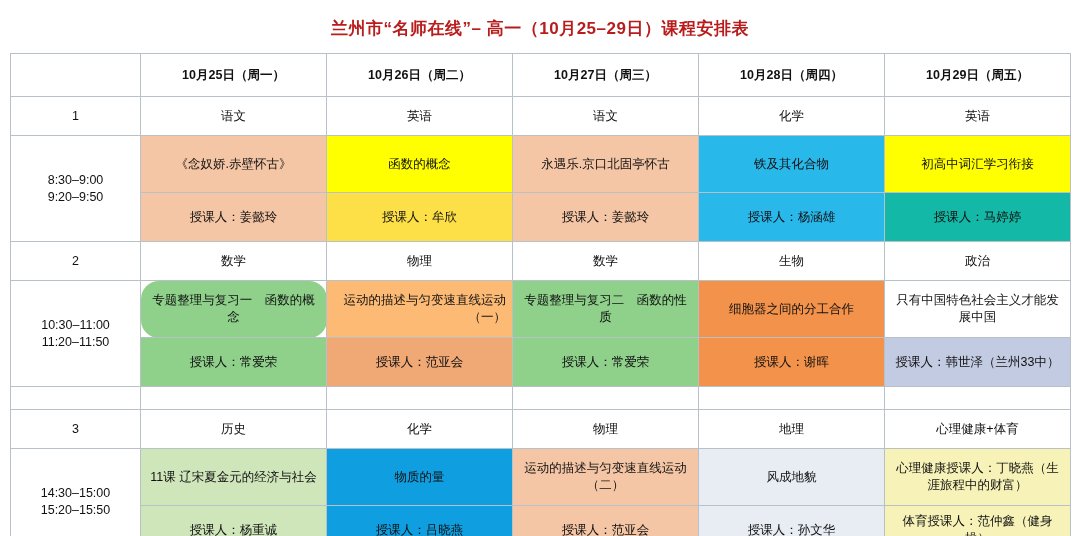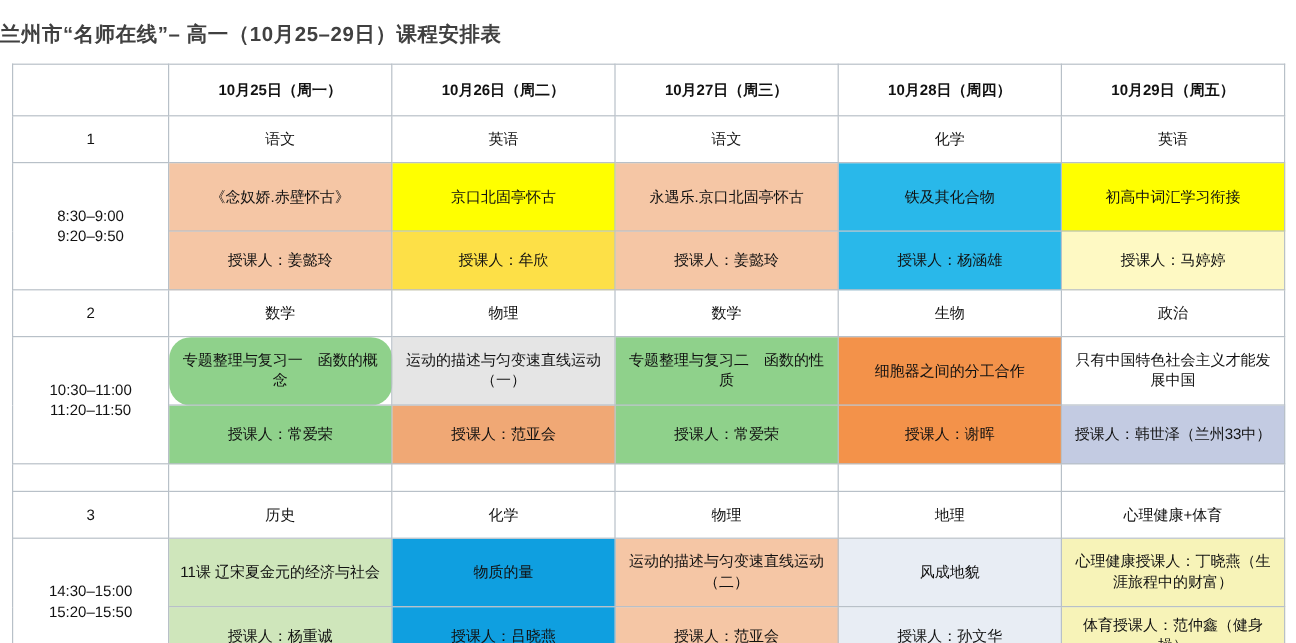--- a/index.html
+++ b/index.html
@@ -14,27 +14,27 @@
     color: #111;
     overflow: hidden;
   }
   #page {
     position: relative;
     width: 1080px;
     height: 536px;
     background: #fff;
   }
   .title {
-    text-align: left;
+    text-align: center;
     font-size: 17px;
     font-weight: bold;
     letter-spacing: 0.5px;
     padding-top: 17px;
     padding-bottom: 13px;
-    color: #404040;
+    color: #b91c1c;
   }
   table.sched {
     border-collapse: collapse;
     table-layout: fixed;
     width: 1060px;
     margin: 0 10px;
   }
   table.sched td {
     border: 1px solid #b8c0c8;
     vertical-align: middle;
@@ -120,48 +120,48 @@
         <td class="subject">语文</td>
         <td class="subject">化学</td>
         <td class="subject">英语</td>
       </tr>
       <tr>
         <td class="timecell" rowspan="2">
           <div>8:30–9:00</div>
           <div>9:20–9:50</div>
         </td>
         <td class="topic" style="background-color: rgb(245, 198, 165);">《念奴娇.赤壁怀古》</td>
-        <td class="topic" style="background-color: rgb(255, 255, 0);">京口北固亭怀古</td>
+        <td class="topic" style="background-color: rgb(255, 255, 0);">函数的概念</td>
         <td class="topic" style="background-color: rgb(245, 198, 165);">永遇乐.京口北固亭怀古</td>
         <td class="topic" style="background-color: rgb(41, 184, 234);">铁及其化合物</td>
         <td class="topic" style="background-color: rgb(255, 255, 0);">初高中词汇学习衔接</td>
       </tr>
       <tr>
         <td class="teacher" style="background-color: rgb(245, 198, 165);">授课人：姜懿玲</td>
         <td class="teacher" style="background-color: #fde047;">授课人：牟欣</td>
         <td class="teacher" style="background-color: rgb(245, 198, 165);">授课人：姜懿玲</td>
         <td class="teacher" style="background-color: rgb(41, 184, 234);">授课人：杨涵雄</td>
-        <td class="teacher" style="background-color: #fef9c3;">授课人：马婷婷</td>
+        <td class="teacher" style="background-color: #14b8a6;">授课人：马婷婷</td>
       </tr>
 
       <tr>
         <td class="period-no">2</td>
         <td class="subject">数学</td>
         <td class="subject">物理</td>
         <td class="subject">数学</td>
         <td class="subject">生物</td>
         <td class="subject">政治</td>
       </tr>
       <tr>
         <td class="timecell" rowspan="2">
           <div>10:30–11:00</div>
           <div>11:20–11:50</div>
         </td>
         <td class="topic text-left" style="background-color: rgb(143, 209, 139); border-radius: 18px;">专题整理与复习一　函数的概念</td>
-        <td class="topic" style="background-color: #e5e5e5;">运动的描述与匀变速直线运动（一）</td>
+        <td class="topic" style="background-color: #fdba74; text-align: right;">运动的描述与匀变速直线运动（一）</td>
         <td class="topic text-left" style="background-color: rgb(143, 209, 139);">专题整理与复习二　函数的性质</td>
         <td class="topic" style="background-color: rgb(243, 146, 74); margin-left: 28px;">细胞器之间的分工合作</td>
         <td class="topic" style="background-color: rgb(255, 255, 255);">只有中国特色社会主义才能发展中国</td>
       </tr>
       <tr>
         <td class="teacher" style="background-color: rgb(143, 209, 139);">授课人：常爱荣</td>
         <td class="teacher" style="background-color: rgb(240, 168, 117);">授课人：范亚会</td>
         <td class="teacher" style="background-color: rgb(143, 209, 139);">授课人：常爱荣</td>
         <td class="teacher" style="background-color: rgb(243, 146, 74);">授课人：谢晖</td>
         <td class="teacher" style="background-color: rgb(195, 203, 226);">授课人：韩世泽（兰州33中）</td>

